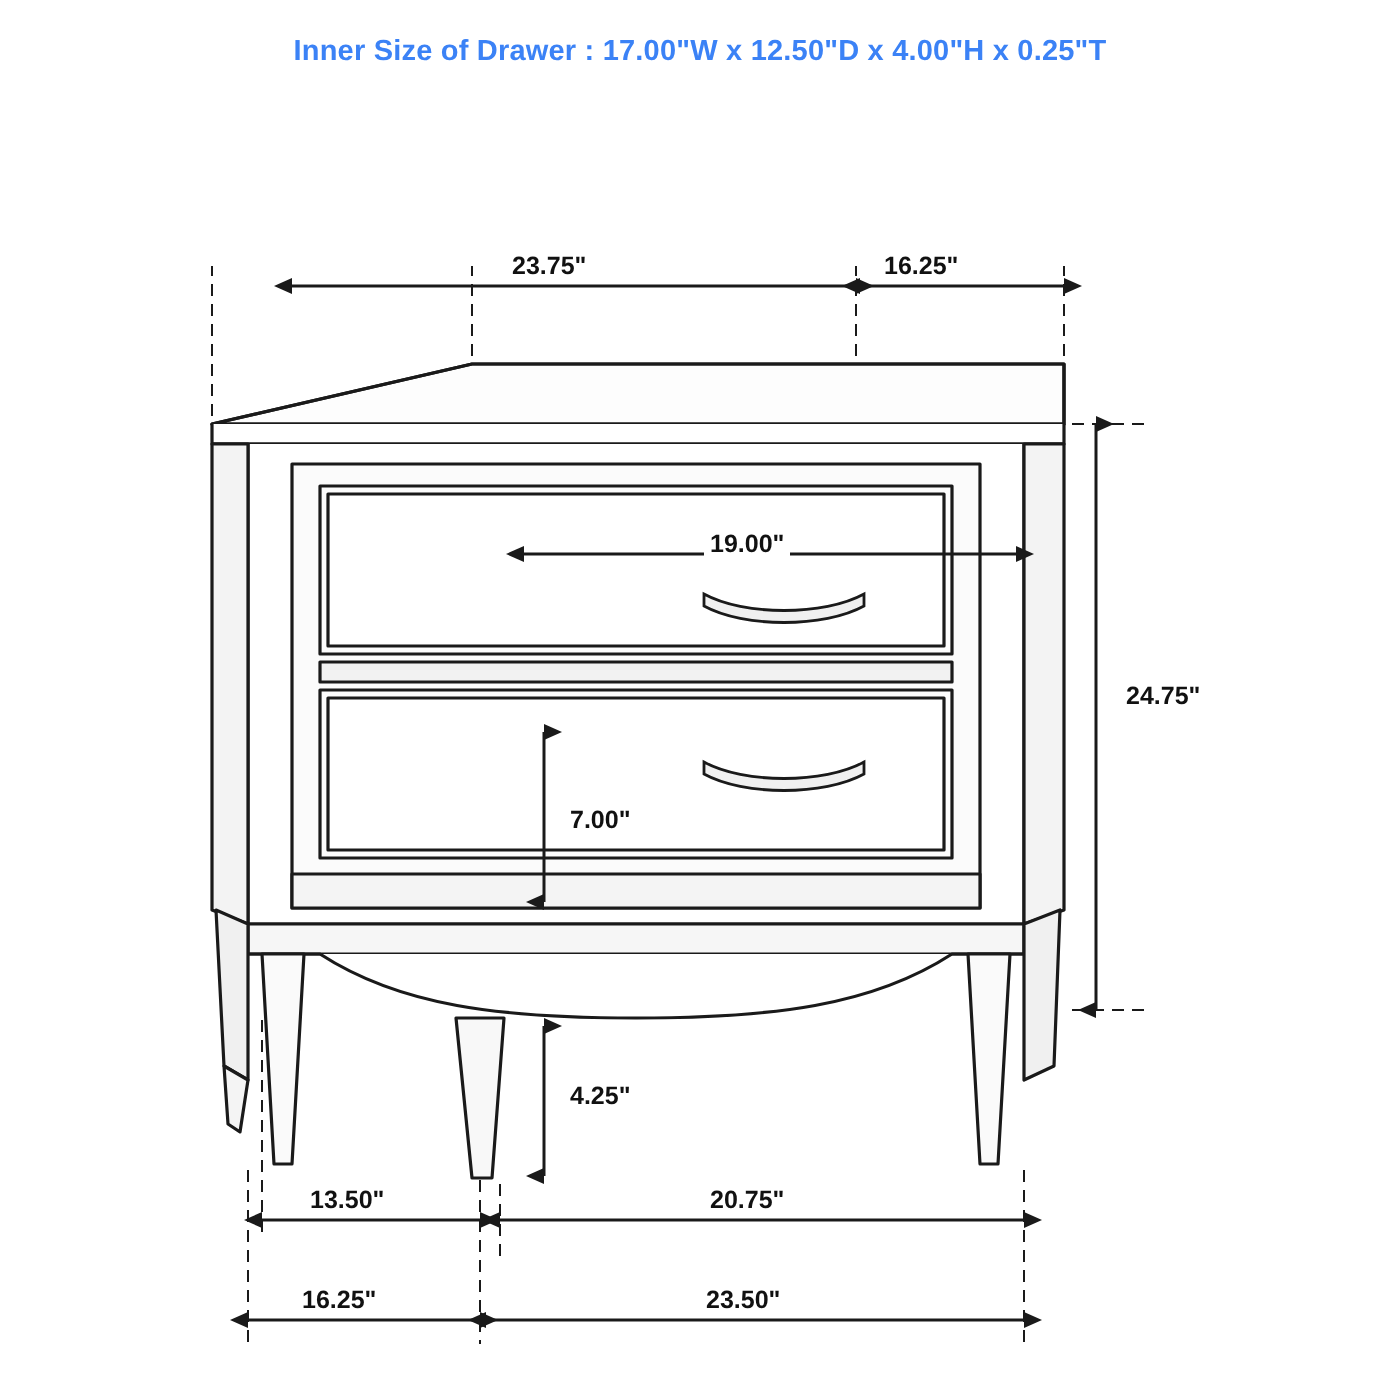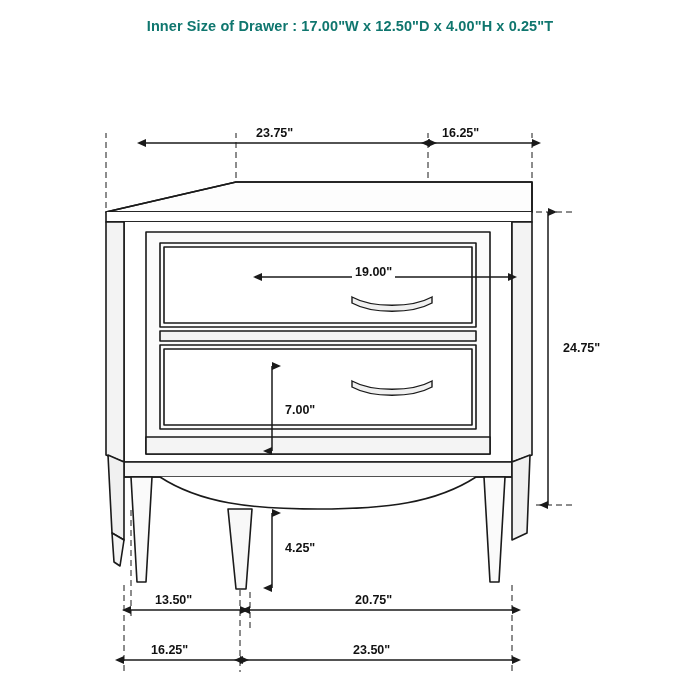--- a/index.html
+++ b/index.html
@@ -22,21 +22,21 @@
   }
   .title {
     position: absolute;
     top: 18px;
     left: 0;
     width: 700px;
     text-align: center;
     font-size: 14.5px;
     font-weight: bold;
     letter-spacing: 0.1px;
-    color: #0f766e;
+    color: #3b82f6;
   }
   svg.diagram {
     position: absolute;
     top: 0;
     left: 0;
     width: 700px;
     height: 700px;
   }
   .dimlabel {
     position: absolute;

